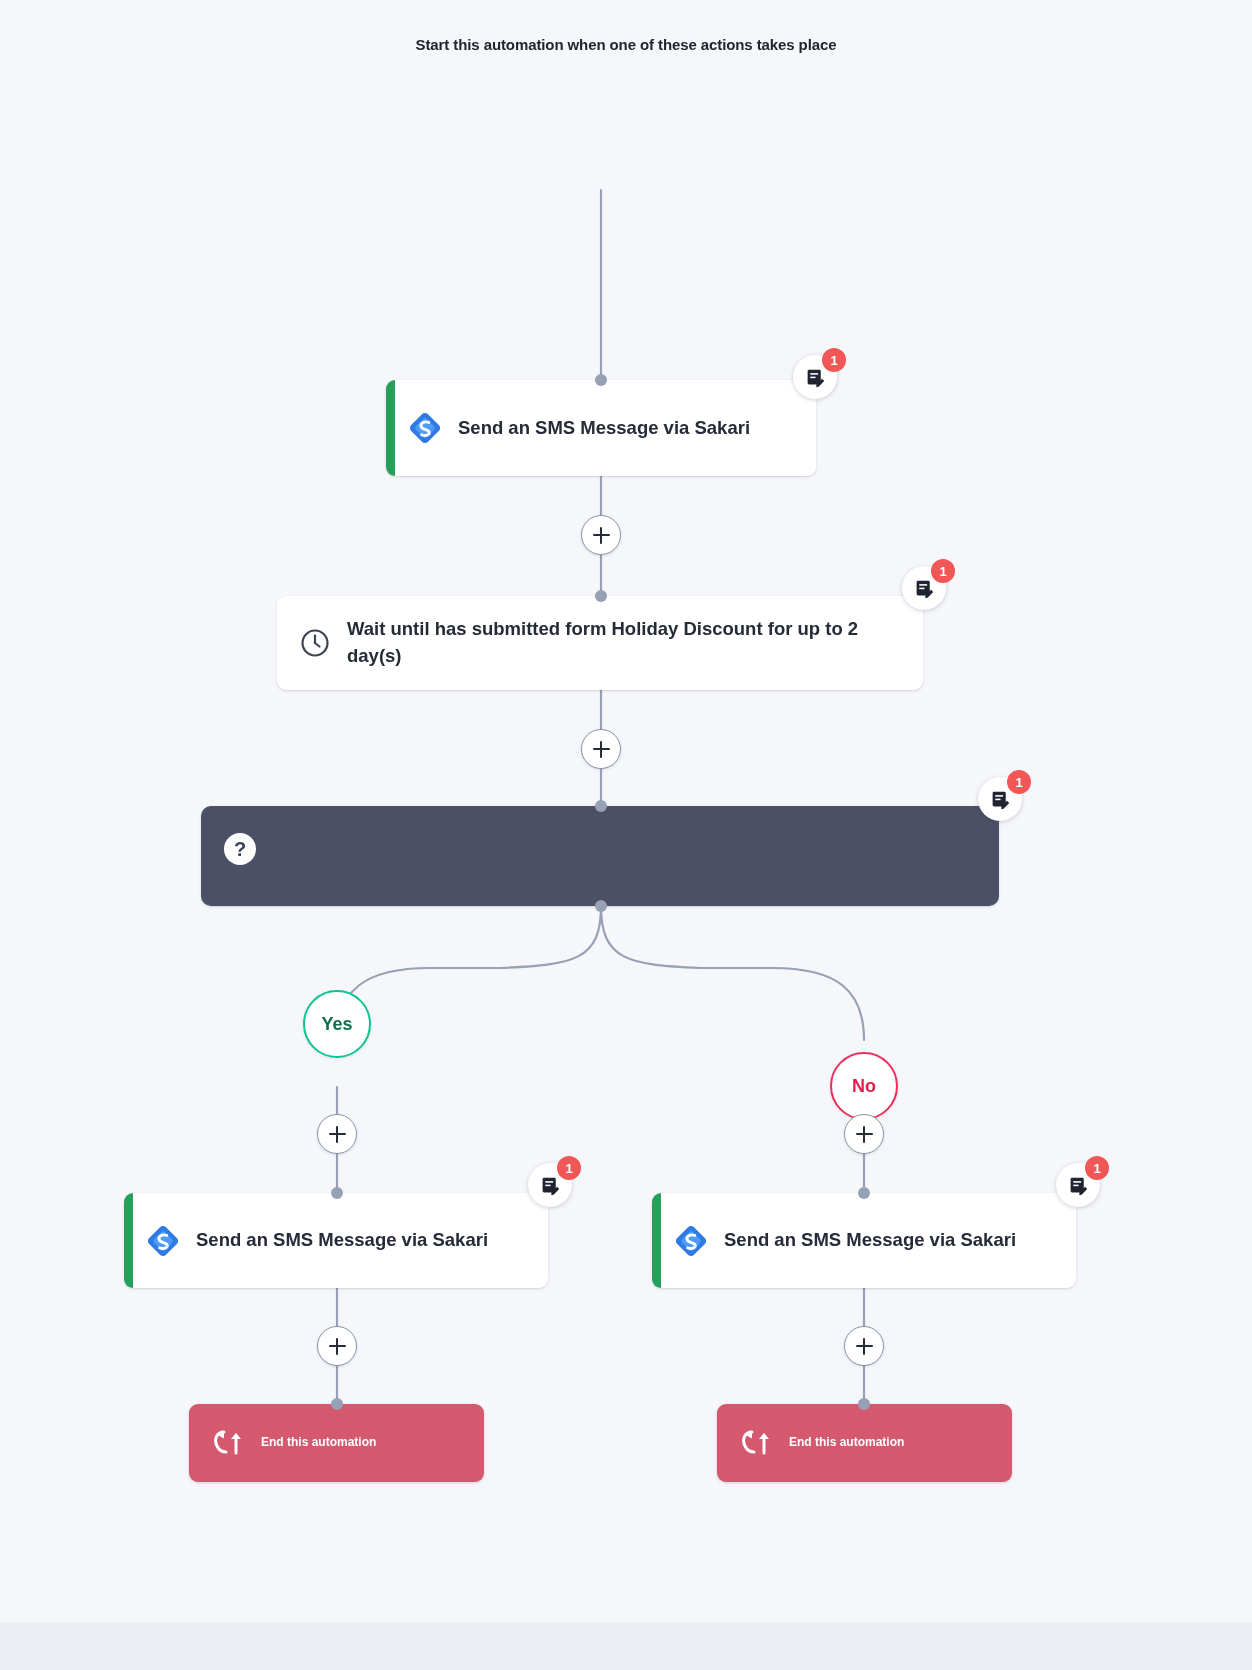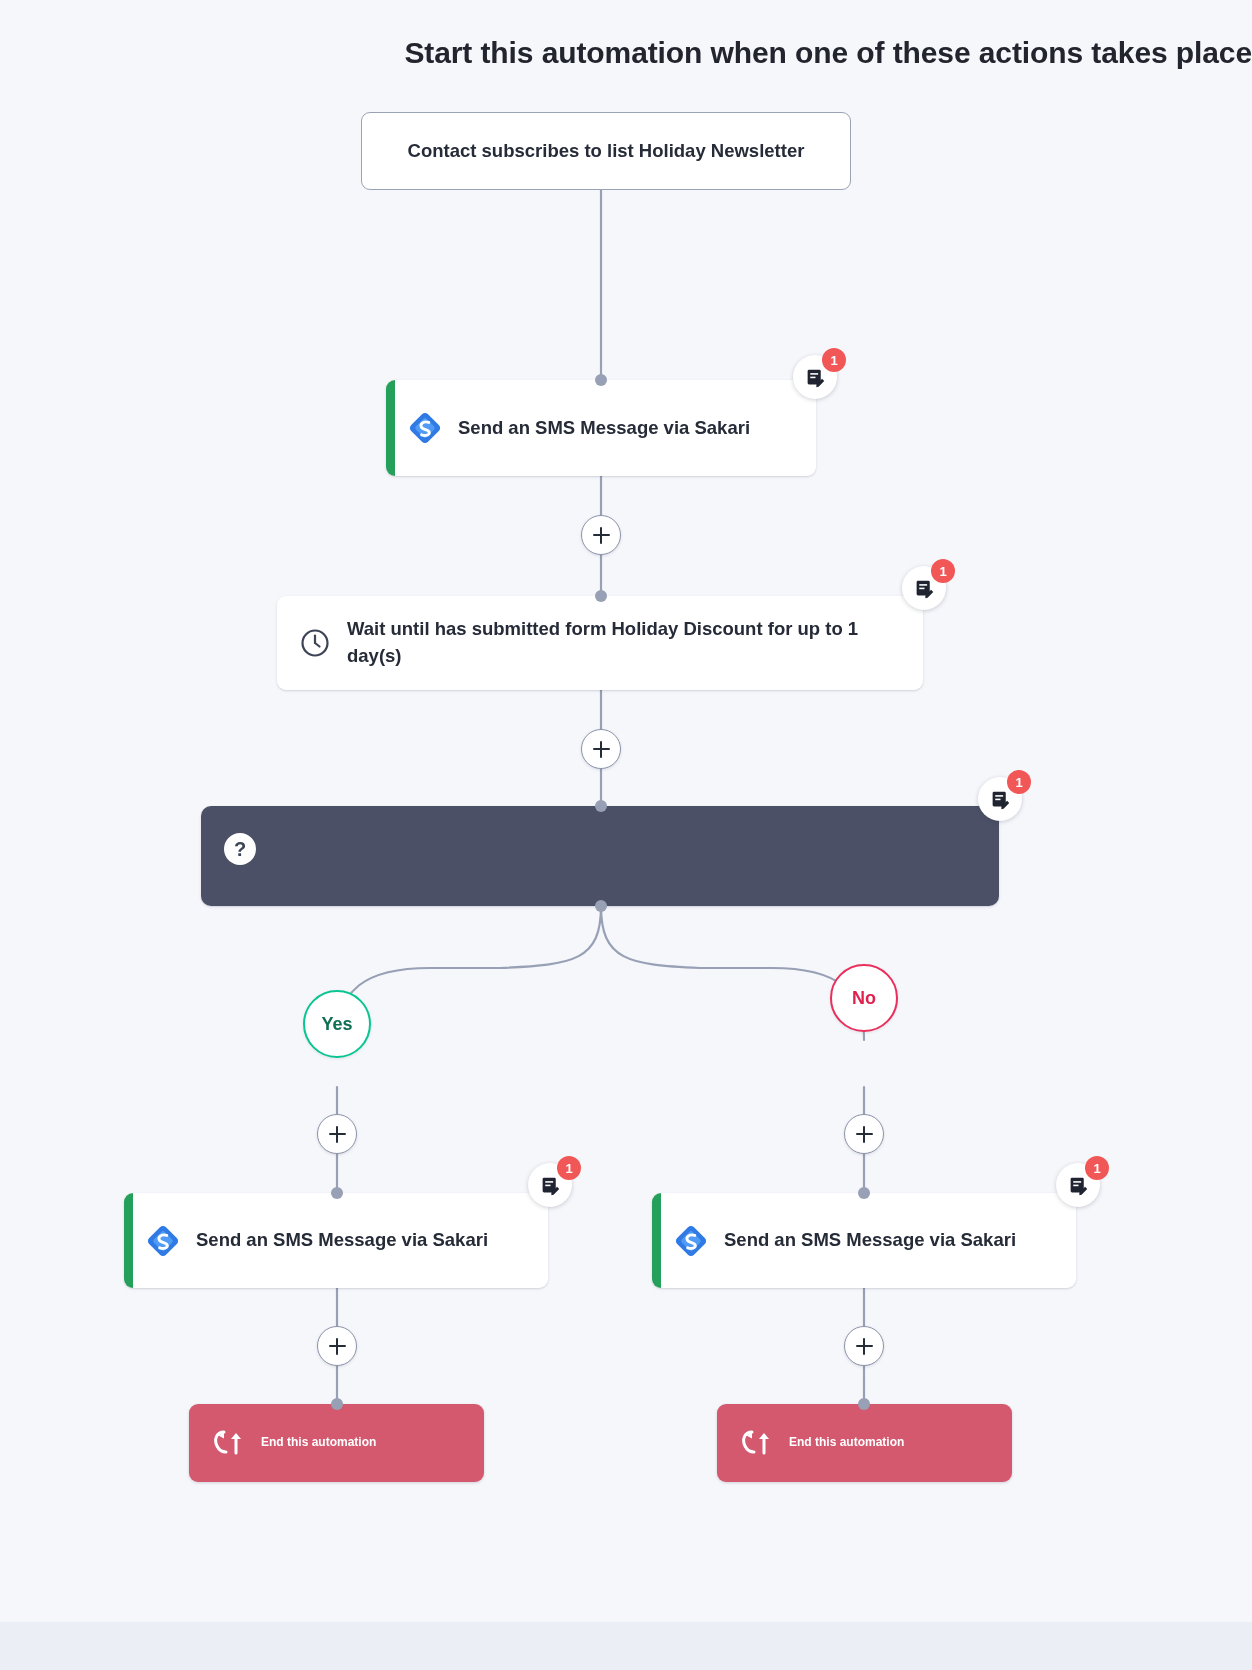--- a/index.html
+++ b/index.html
@@ -19,22 +19,22 @@
     position: absolute;
     left: 0; top: 0;
     width: 1252px; height: 1670px;
     pointer-events: none;
   }
 
   .page-title {
     position: absolute;
     left: 0; top: 36px;
     width: 1252px;
-    text-align: right;
-    font-size: 30px;
+    text-align: center;
+    font-size: 15px;
     font-weight: bold;
     color: #22252e;
     letter-spacing: -0.1px;
   }
 
   
   .node {
     position: absolute;
     background: #ffffff;
     border-radius: 9px;
@@ -204,23 +204,20 @@
       <line x1="864" y1="1154" x2="864" y2="1193"></line>
 
       <line x1="864" y1="1288" x2="864" y2="1327"></line>
 
       <line x1="864" y1="1365" x2="864" y2="1404"></line>
     </g>
   </svg>
 
   <div class="page-title">Start this automation when one of these actions takes place</div>
 
-  <div class="node trigger" style="left:361px; top:112px; width:490px; height:78px;">
-    <div class="node-text">Contact subscribes to list Holiday Newsletter</div>
-  </div>
 
   <div class="dot" style="left:595px; top:374px;"></div>
   <div class="node accent-green" style="left:386px; top:380px; width:430px; height:96px;">
     <span class="node-icon">
       <svg width="34" height="34" viewBox="0 0 40 40">
         <g transform="rotate(45 20 20)">
           <rect x="6" y="6" width="28" height="28" rx="5" fill="#2f7ae5"></rect>
           <rect x="11" y="11" width="18" height="18" rx="3" fill="#4f9bf5"></rect>
         </g>
         <path d="M24.5 13.5 C19 11.5, 14 14.5, 15.5 18.5 C17 22.5, 24 21.5, 25 25 C25.8 28, 21 30, 16 28" stroke="#ffffff" stroke-width="3.4" fill="none" stroke-linecap="round"></path>
@@ -245,21 +242,21 @@
 
   <div class="dot" style="left:595px; top:590px;"></div>
   <div class="node" style="left:277px; top:596px; width:646px; height:94px;">
     <span class="node-icon">
       <svg width="32" height="32" viewBox="0 0 32 32">
         <circle cx="16" cy="16" r="12.5" fill="none" stroke="#3c4456" stroke-width="2.2"></circle>
         <line x1="16" y1="16" x2="16" y2="8.5" stroke="#3c4456" stroke-width="2.2" stroke-linecap="round"></line>
         <line x1="16" y1="16" x2="20.5" y2="19.5" stroke="#3c4456" stroke-width="2.2" stroke-linecap="round"></line>
       </svg>
     </span>
-    <div class="node-text" style="max-width:546px;">Wait until has submitted form Holiday Discount for up to 1 day(s)</div>
+    <div class="node-text" style="max-width:546px;">Wait until has submitted form Holiday Discount for up to 2 day(s)</div>
   </div>
   <div class="note-badge" style="left:902px; top:566px;">
     <svg width="21" height="21" viewBox="0 0 24 24">
       <rect x="3" y="3" width="15" height="17" rx="1.6" fill="#1f2430"></rect>
       <rect x="6" y="7" width="9" height="1.8" fill="#ffffff"></rect>
       <rect x="6" y="11" width="6" height="1.8" fill="#ffffff"></rect>
       <path d="M13 20 L19.5 13.5 L22 16 L15.5 22.5 L13 23 Z" fill="#1f2430"></path>
     </svg>
     <span class="count">1</span>
   </div>
@@ -285,21 +282,21 @@
       <rect x="6" y="11" width="6" height="1.8" fill="#ffffff"></rect>
       <path d="M13 20 L19.5 13.5 L22 16 L15.5 22.5 L13 23 Z" fill="#1f2430"></path>
     </svg>
     <span class="count">1</span>
   </div>
   <div class="dot" style="left:595px; top:900px;"></div>
 
   <div class="branch-circle yes" style="left:303px; top:990px;align-items:center;">
     <span>Yes</span>
   </div>
-  <div class="branch-circle no" style="left:830px; top:964px;">
+  <div class="branch-circle no" style="left:830px; top:1052px;">
     <span>No</span>
   </div>
 
   <div class="plus-btn" style="left:317px; top:1114px;">
     <span class="bar-h"></span>
     <span class="bar-v"></span>
   </div>
 
   <div class="plus-btn" style="left:844px; top:1114px;">
     <span class="bar-h"></span>

